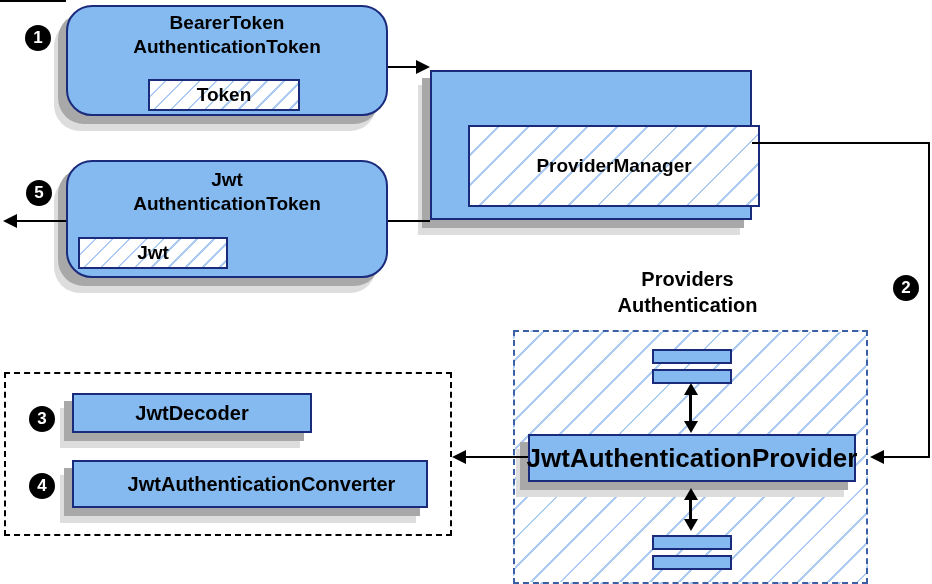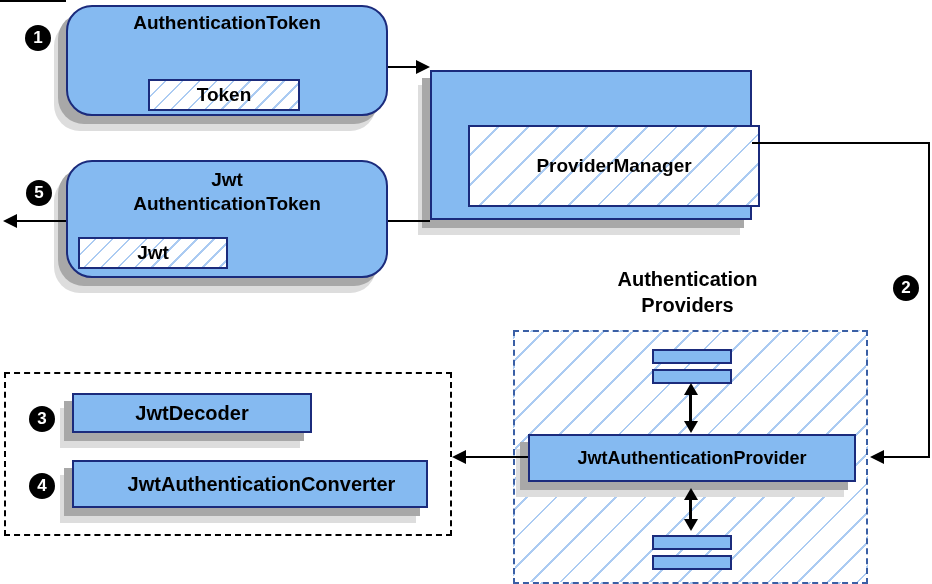--- a/index.html
+++ b/index.html
@@ -60,52 +60,53 @@
 </head>
 <body>
 
 <div id="canvas">
 
   <div class="hline" style="left:0;top:66;width:66px;"></div>
   <div class="badge" style="left:25px;top:25px;">1</div>
 
   <div class="node rounded" style="left:66px;top:5px;width:322px;height:111px;"></div>
   <div class="node-title" style="left:66px;top:11px;width:322px;">
+    <div>BearerToken</div>
     <div>AuthenticationToken</div>
   </div>
   <div class="inner-box hatch-small" style="left:148px;top:79px;width:152px;height:32px;">Token</div>
 
   <div class="hline" style="left:388px;top:66;width:28px;top:66px;"></div>
   <div class="head-right" style="left:416px;top:60px;"></div>
 
   <div class="node" style="left:430px;top:70px;width:322px;height:150px;"></div>
   <div class="inner-box hatch-big" style="left:468px;top:125px;width:292px;height:82px;">ProviderManager</div>
 
   <div class="hline" style="left:752px;top:142px;width:178px;"></div>
   <div class="vline" style="left:928px;top:142px;height:316px;"></div>
   <div class="hline" style="left:882px;top:456px;width:48px;"></div>
   <div class="head-left" style="left:870px;top:450px;"></div>
   <div class="badge" style="left:893px;top:275px;">2</div>
 
   <div class="label-plain" style="left:595px;top:266px;width:185px;">
+    <div>Providers</div>
     <div>Authentication</div>
-    <div>Providers</div>
   </div>
 
   <div class="dashed-blue hatch-big" style="left:513px;top:330px;width:355px;height:254px;"></div>
 
   <div class="bar" style="left:652px;top:349px;"></div>
   <div class="bar" style="left:652px;top:369px;"></div>
 
   <div class="head-up" style="left:684px;top:383px;"></div>
   <div class="thickline" style="left:689px;top:392px;height:33px;"></div>
   <div class="head-down" style="left:684px;top:421px;"></div>
 
   <div class="node" style="left:528px;top:434px;width:328px;height:48px;">
-    <div class="box-label" style="font-size:18px;border-radius:19px;">JwtAuthenticationProvider</div>
+    <div class="box-label" style="font-size:26px;border-radius:19px;">JwtAuthenticationProvider</div>
   </div>
 
   <div class="head-up" style="left:684px;top:488px;"></div>
   <div class="thickline" style="left:689px;top:497px;height:26px;"></div>
   <div class="head-down" style="left:684px;top:519px;"></div>
 
   <div class="bar" style="left:652px;top:535px;"></div>
   <div class="bar" style="left:652px;top:555px;"></div>
 
   <div class="hline" style="left:464px;top:456px;width:64px;"></div>

